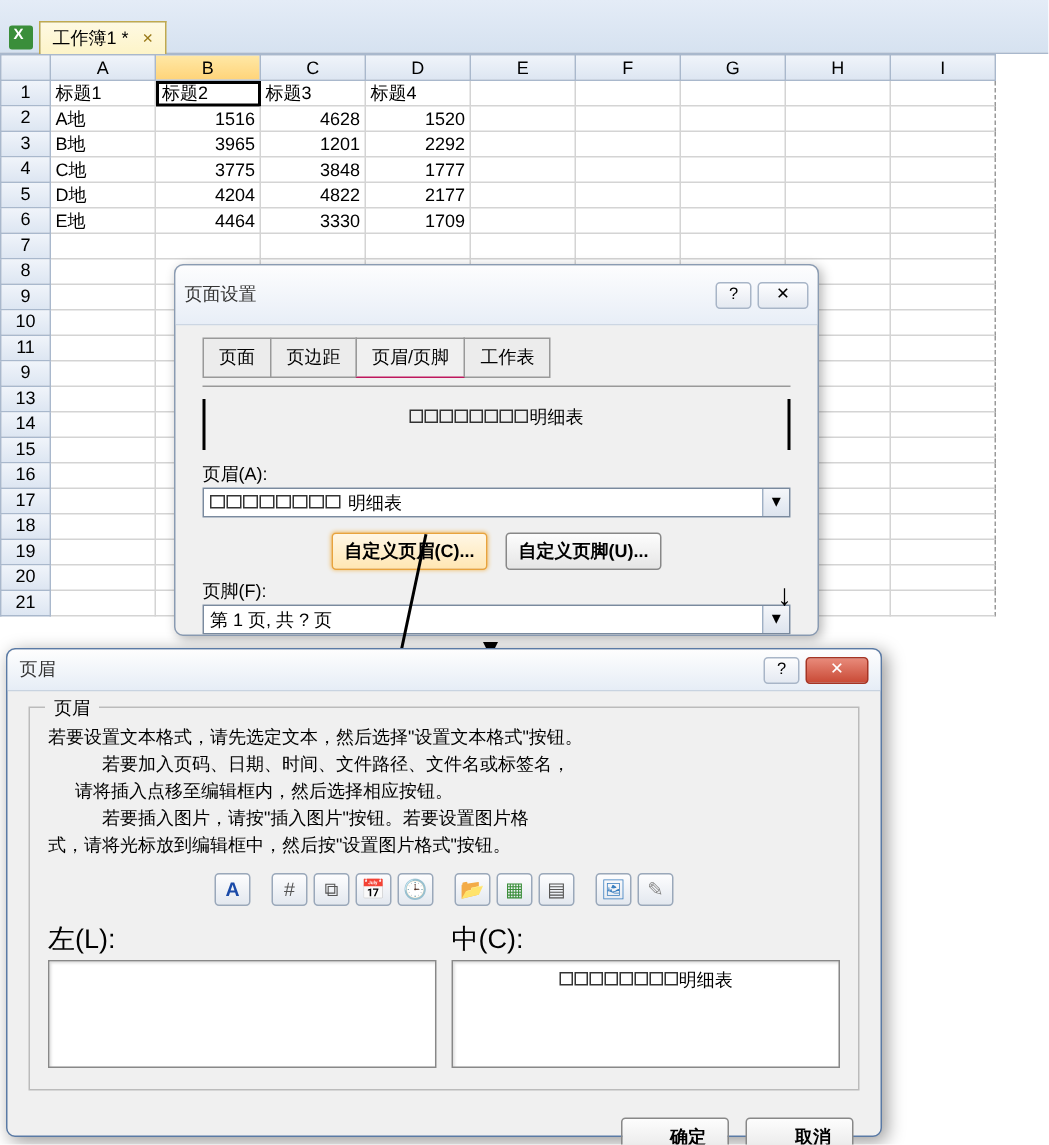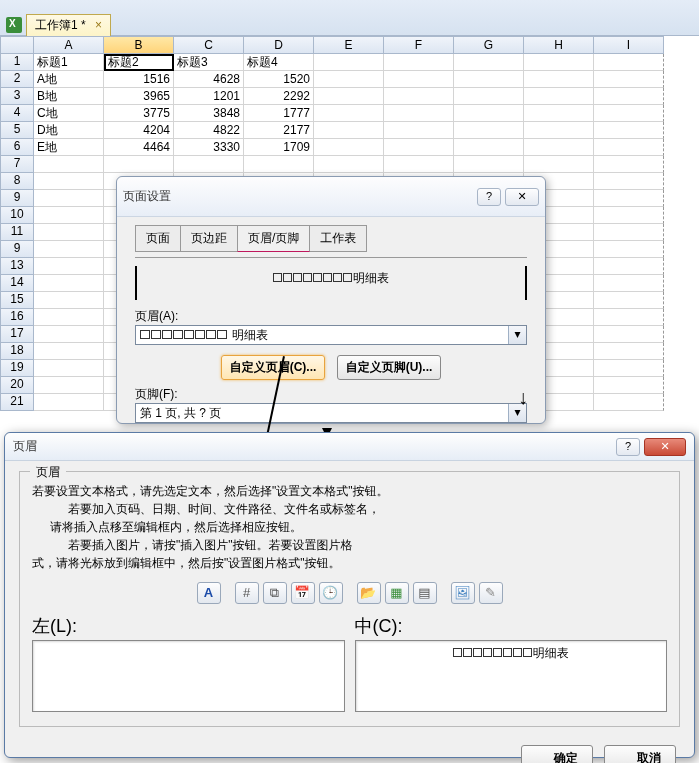--- a/index.html
+++ b/index.html
@@ -48,21 +48,21 @@
 .btn { display:inline-block; padding:3px 8px; border:1px solid #888; background:linear-gradient(#fdfdfd,#e5e5e5); border-radius:3px; font-size:12px; cursor:pointer; margin:0 4px;font-weight:bold; }
 .btn.hl { border:1px solid #e8a33d; background:linear-gradient(#fff7e6,#ffe6b3); box-shadow:0 0 3px #f0b85a; }
 .footer-dd { position:relative; }
 .footer-dd .dd-arrow-indicator { position:absolute; right:-2px; top:-18px; font-size:20px; color:#000; }
 
 
 .arrow-line { position:absolute; left:283px; top:356px; width:2px; height:78px; background:#000; transform:rotate(12deg); transform-origin:top left; }
 .arrow-head { position:absolute; left:322px; top:428px; width:0; height:0; border-left:5px solid transparent; border-right:5px solid transparent; border-top:10px solid #000; }
 
 
-.dlg2 { position:absolute; left:4px; top:432px; width:691px; height:326px; background:#f0f0f0; border:1px solid #5a7aa5; border-radius:6px; box-shadow:3px 3px 12px rgba(0,0,0,0.4); }
+.dlg2 { position:absolute; left:4px; top:432px; width:584px; height:326px; background:#f0f0f0; border:1px solid #5a7aa5; border-radius:6px; box-shadow:3px 3px 12px rgba(0,0,0,0.4); }
 .dlg2-title { height:28px; background:linear-gradient(#fefefe,#e6edf6); border-bottom:1px solid #c8d3e0; display:flex; align-items:center; padding:0 8px; border-radius:6px 6px 0 0; }
 .dlg2-title span { flex:1; font-size:12px; color:#333; }
 .dlg2-title .dlg-btn.red { background:linear-gradient(#e88a7a,#c94a36); color:#fff; border:1px solid #a53424; width:42px; }
 .dlg2-body { padding:10px 14px; }
 .fieldset { border:1px solid #bbb; padding:10px 12px 14px; position:relative; }
 .fieldset-legend { position:absolute; top:-8px; left:10px; background:#f0f0f0; padding:0 6px; font-size:12px; }
 .instr { font-size:12px; line-height:18px; margin-bottom:10px; }
 .instr div { }
 .instr .ind1 { text-indent: 0; }
 .instr .ind2 { text-indent: 3em; }

